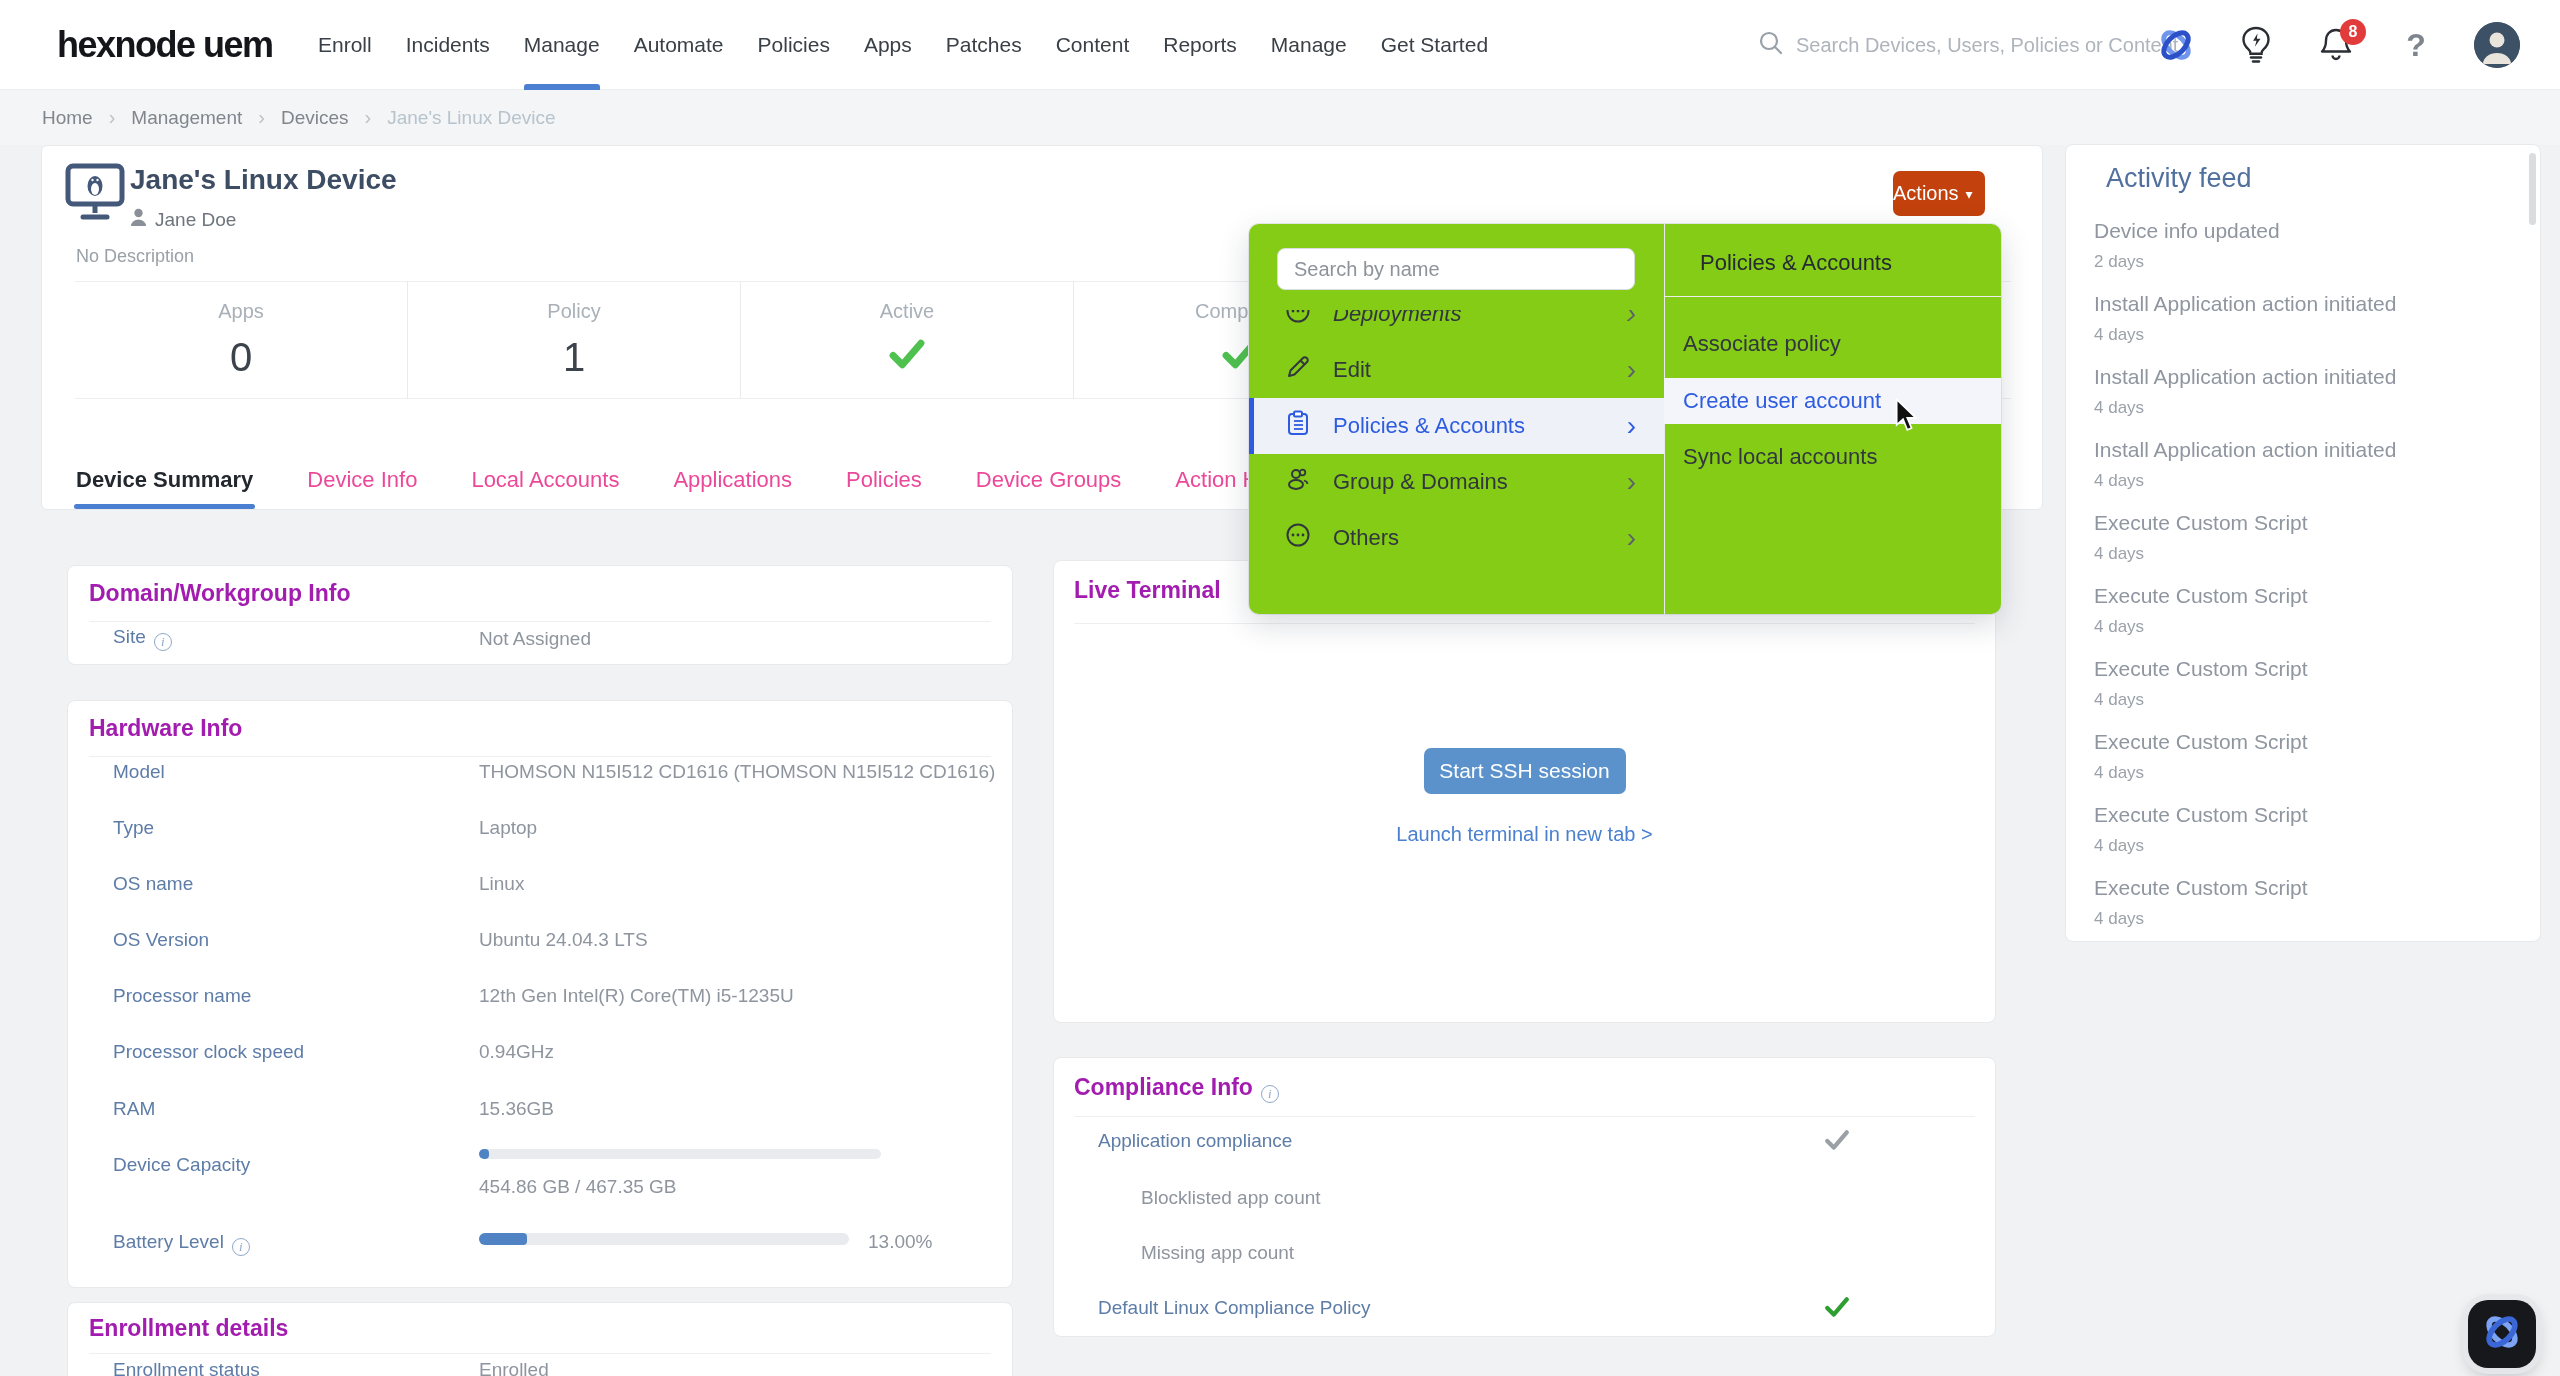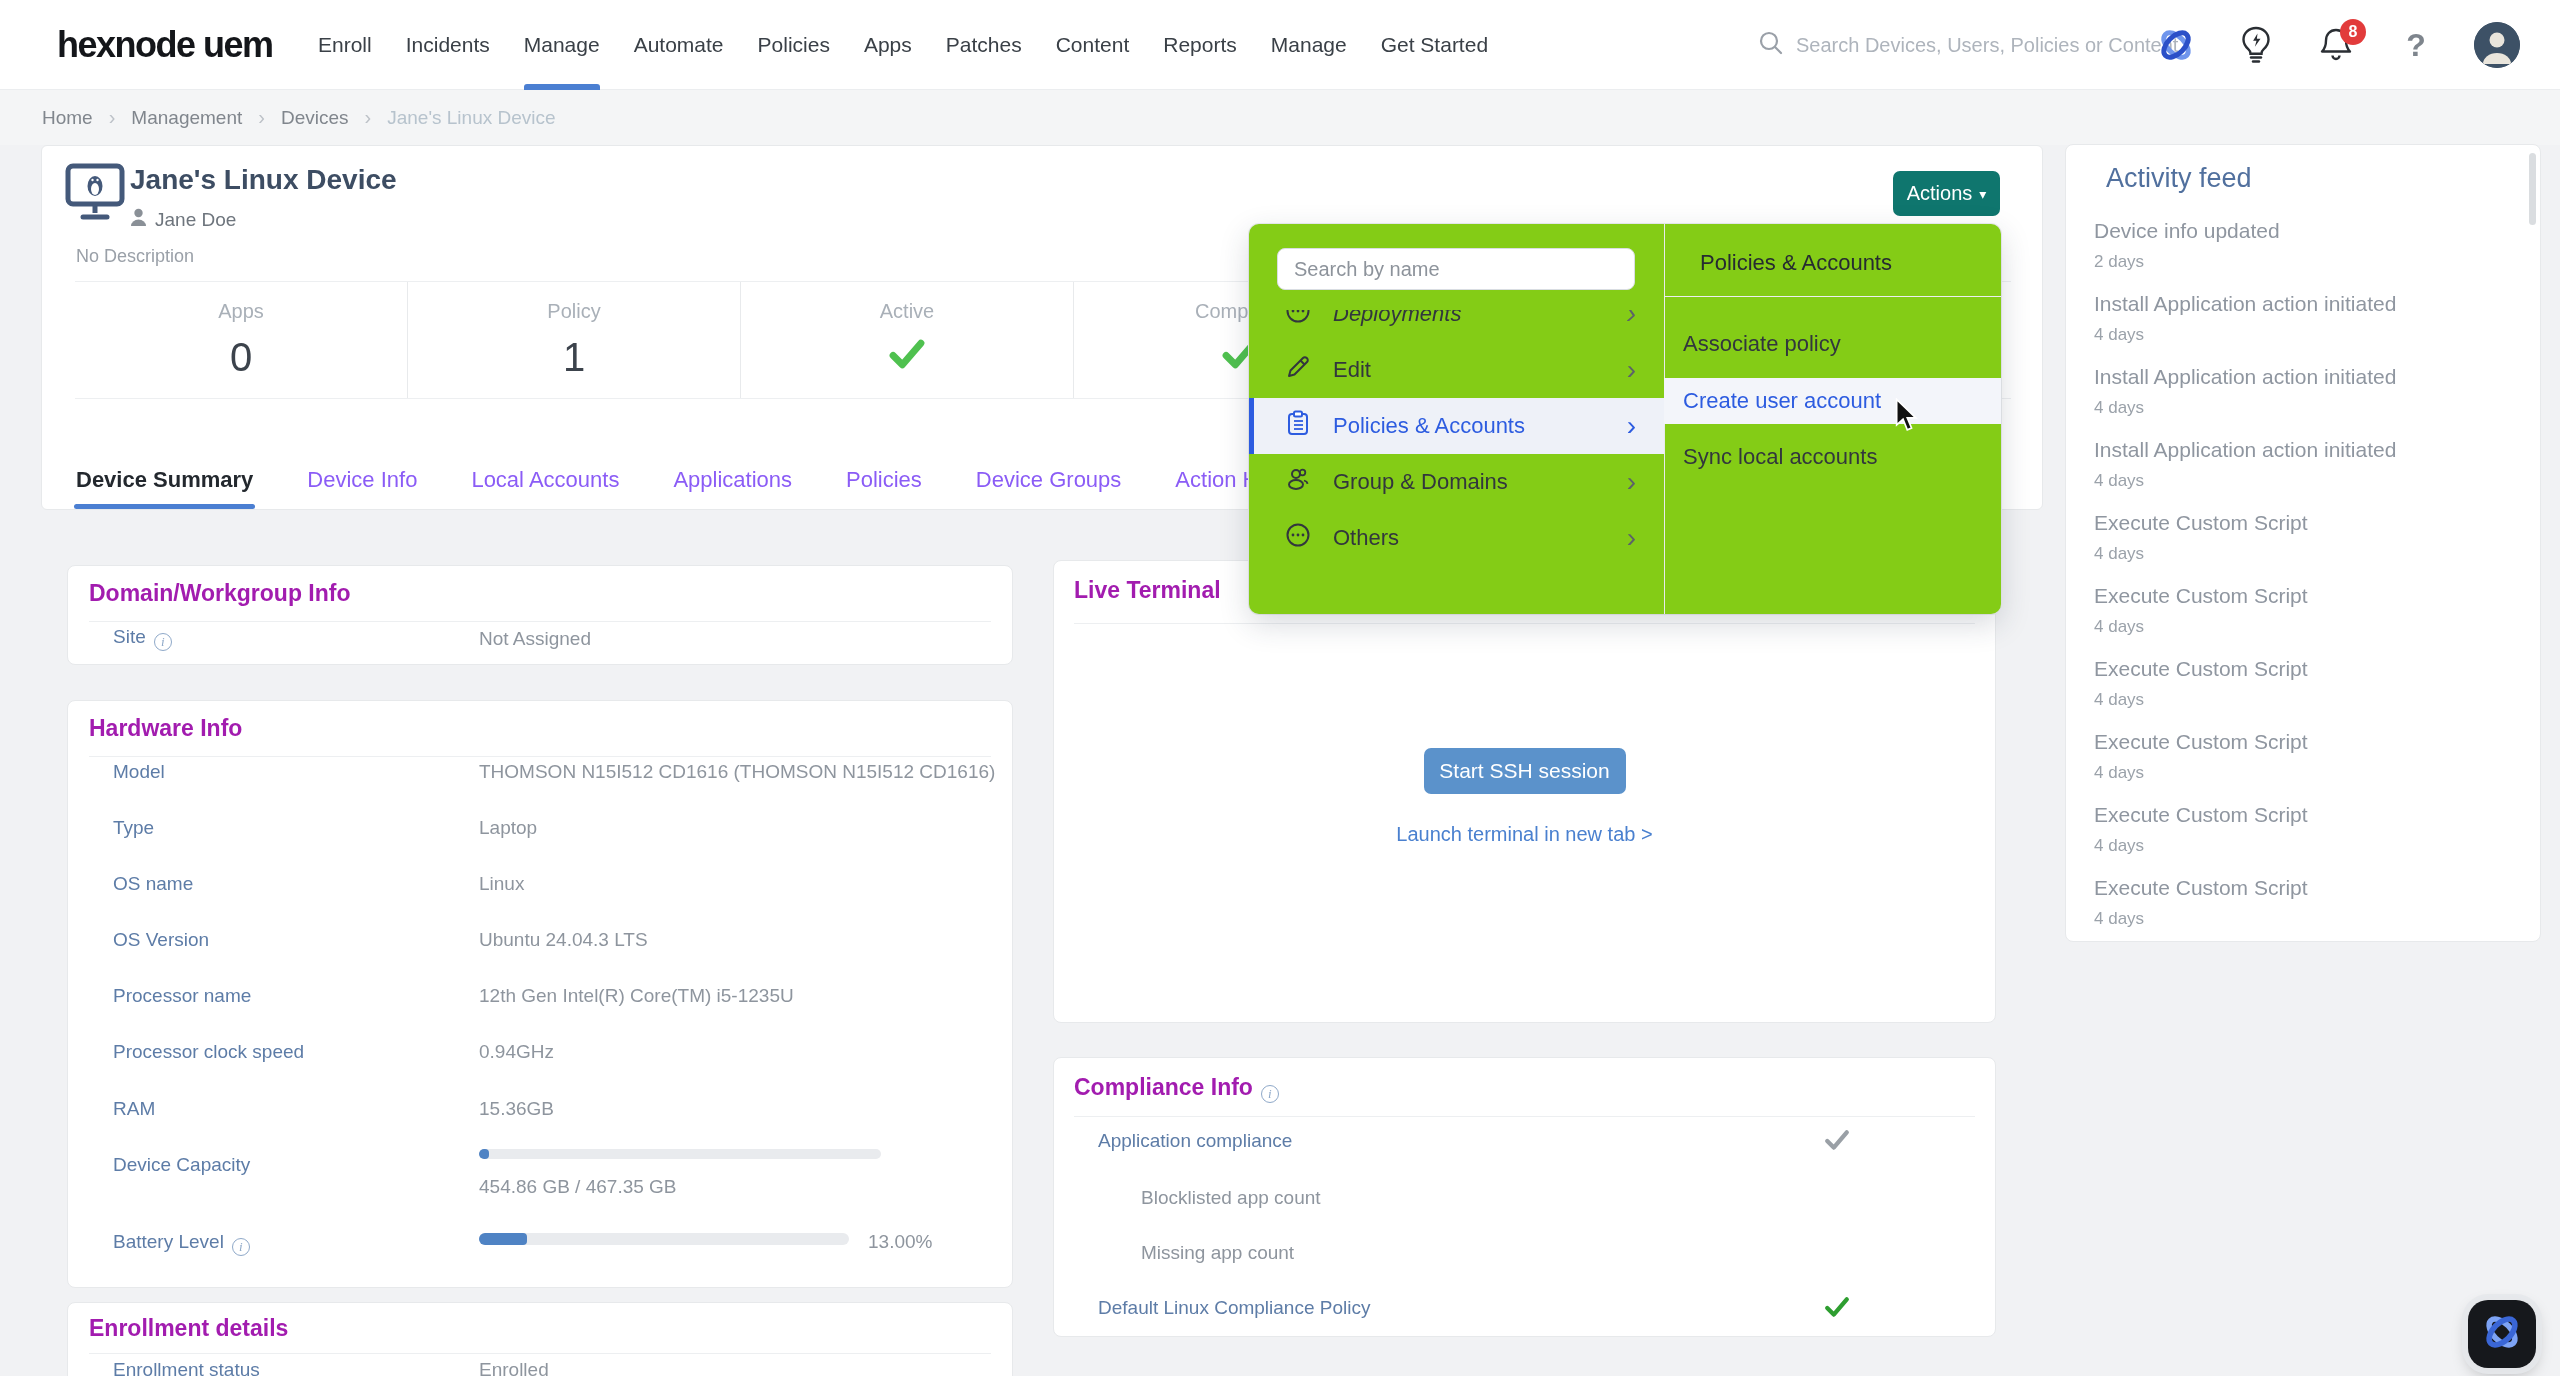--- a/index.html
+++ b/index.html
@@ -35,21 +35,21 @@
   .header-card { left:41px; top:145px; width:2002px; height:365px; border-radius:6px; }
   .dev-icon { position:absolute; left:22px; top:16px; }
   .dev-title { position:absolute; left:88px; top:18px; font-size:28px; font-weight:600; color:#3d4d63; }
   .dev-owner { position:absolute; left:88px; top:62px; display:flex; align-items:center; gap:8px; font-size:19px; color:#6e757d; }
   .dev-desc { position:absolute; left:34px; top:100px; font-size:18px; color:#9aa0a8; }
   .stats { position:absolute; left:33px; top:135px; width:1936px; height:118px; border-top:1px solid #edeff1; border-bottom:1px solid #edeff1; display:flex; }
   .stat { width:333px; border-right:1px solid #e8eaec; display:flex; flex-direction:column; align-items:center; justify-content:center; gap:12px; }
   .stat .lbl { font-size:20px; color:#a9b0b8; }
   .stat .val { font-size:40px; color:#3c434c; }
   .tabs { position:absolute; left:30px; bottom:0; height:58px; display:flex; gap:50px; padding-left:2px; }
-  .tab { display:flex; align-items:center; font-size:22px; color:#8b5cf6; cursor:pointer; position:relative; padding:0 2px; }
+  .tab { display:flex; align-items:center; font-size:22px; color:#ec4899; cursor:pointer; position:relative; padding:0 2px; }
   .tab.active { color:#23282e; font-weight:600; }
   .tab.active::after { content:""; position:absolute; left:0; right:0; bottom:0; height:5px; background:#4b7fd2; border-radius:3px; }
 
   
   .row-label { font-size:19px; color:#5d7ca7; }
   .row-value { font-size:19px; color:#8e959e; }
   .info-i { display:inline-flex; width:18px; height:18px; border:1.5px solid #8fa9c9; border-radius:50%; color:#8fa9c9; font-size:13px; font-style:italic; font-family:"Liberation Serif", serif; align-items:center; justify-content:center; margin-left:8px; vertical-align:-3px; }
 
   .domain-card { left:67px; top:565px; width:946px; height:100px; }
   .hardware-card { left:67px; top:700px; width:946px; height:588px; }
@@ -60,21 +60,21 @@
   .abs { position:absolute; }
   .bar-track { position:absolute; height:10px; background:#e9ebee; border-radius:6px; overflow:hidden; }
   .bar-fill { height:100%; background:#4f83c4; border-radius:4px; }
 
   .ssh-btn { position:absolute; left:50%; transform:translateX(-50%); top:187px; width:202px; height:46px; background:#5b92cb; border:none; border-radius:7px; color:#fff; font-size:21px; font-family:inherit; cursor:pointer; }
   .term-link { position:absolute; left:50%; transform:translateX(-50%); top:262px; font-size:20px; color:#4a80cf; cursor:pointer; white-space:nowrap; }
 
   .check { display:inline-block; }
 
   
-  .actions-btn { position:absolute; left:1893px; top:171px; width:107px; height:45px; background:#0f766e; border:none; border-radius:7px; color:#fff; font-size:20px; font-family:inherit; cursor:pointer; z-index:30; display:flex; align-items:center; justify-content:center; gap:7px; }
+  .actions-btn { position:absolute; left:1893px; top:171px; width:92px; height:45px; background:#c2410c; border:none; border-radius:7px; color:#fff; font-size:20px; font-family:inherit; cursor:pointer; z-index:30; display:flex; align-items:center; gap:7px; }
   .actions-btn .caret { font-size:14px; }
 
   
   .activity-card { left:2065px; top:144px; width:476px; height:798px; }
   .activity-title { position:absolute; left:40px; top:18px; font-size:27px; color:#51709e; }
   .act-item-title { position:absolute; left:28px; font-size:21px; color:#8f96a0; white-space:nowrap; }
   .act-item-time { position:absolute; left:28px; font-size:17px; color:#9ba2aa; }
   .act-scroll { position:absolute; right:4px; top:8px; width:7px; height:72px; background:#dadde0; border-radius:4px; }
 
   

